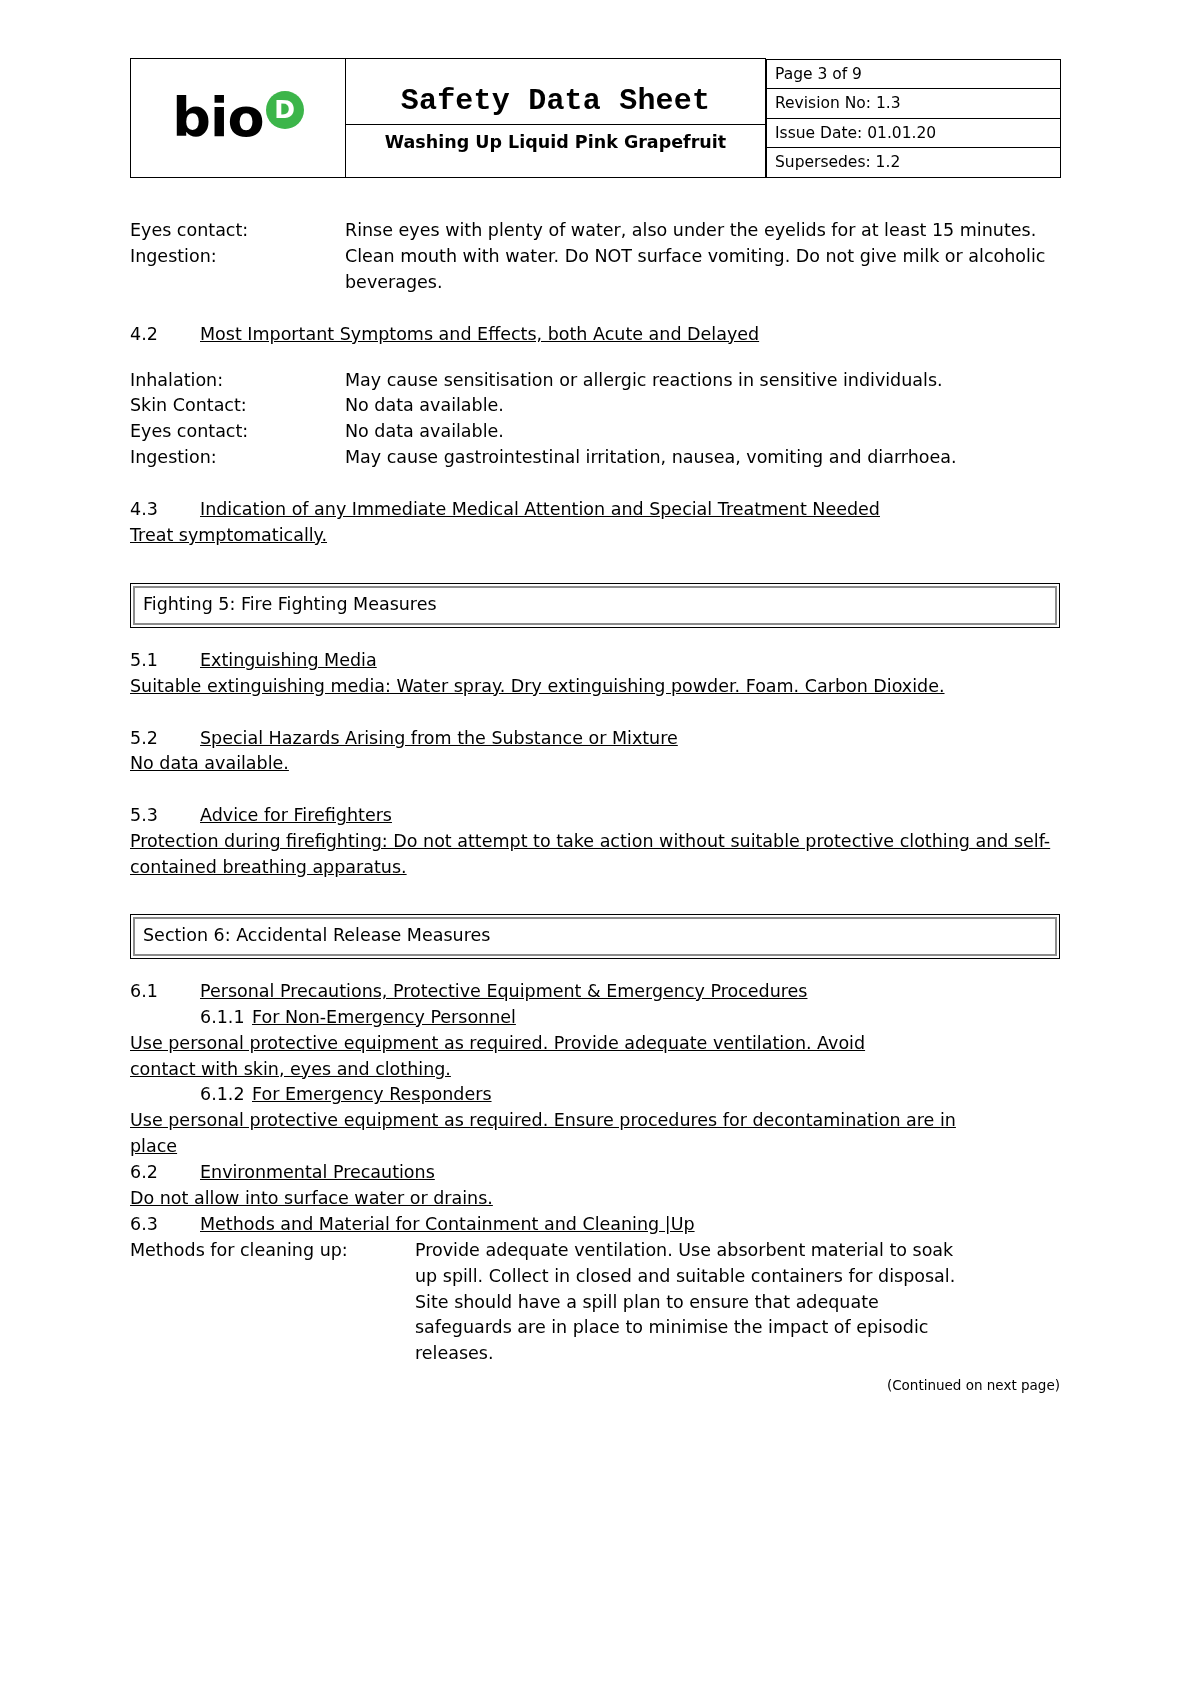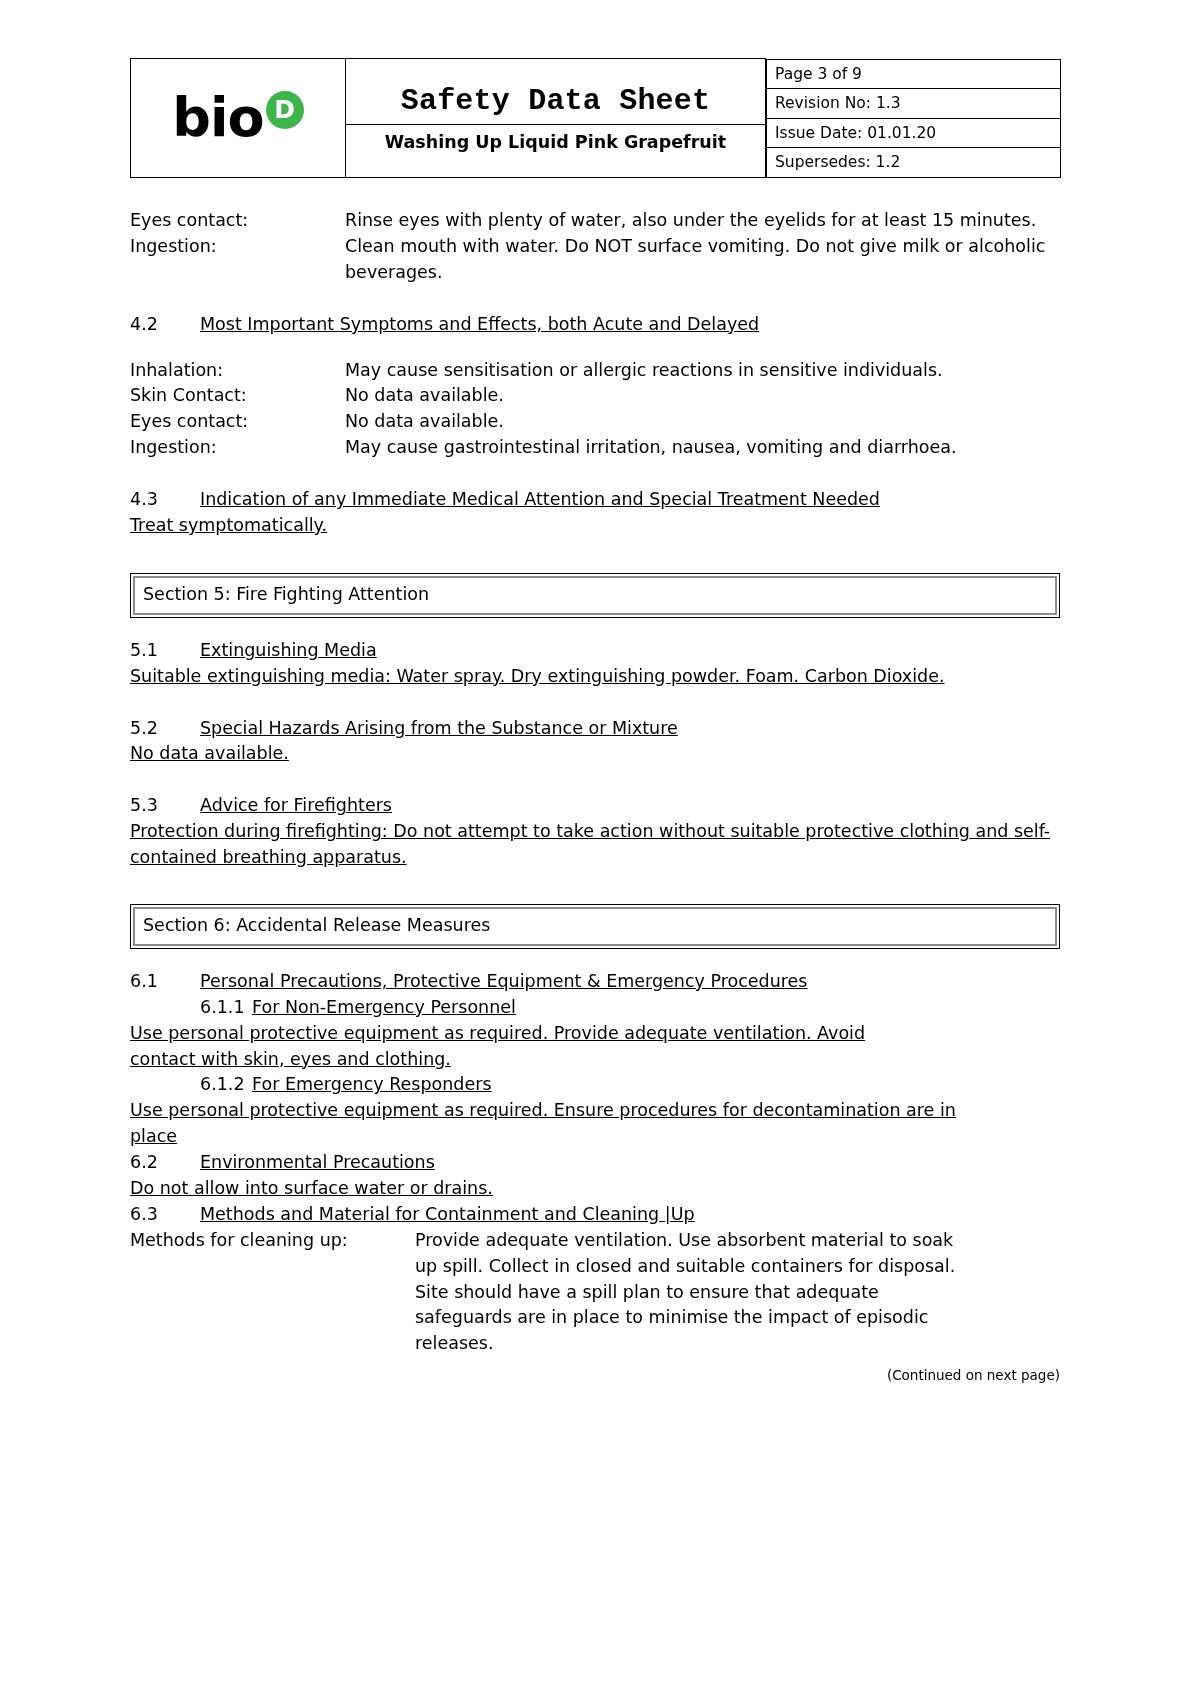--- a/index.html
+++ b/index.html
@@ -107,21 +107,21 @@
     line-height: 38px;
     text-align: center;
     vertical-align: top;
     margin-top: 4px;
     margin-left: 2px;
     font-family: "DejaVu Sans", sans-serif;
   }
 
   
   .body {
-    margin-top: 30px;
+    margin-top: 40px;
     font-size: 17.5px;
     line-height: 1.48;
   }
   .row {
     display: flex;
     align-items: flex-start;
   }
   .lbl {
     width: 215px;
     flex: 0 0 215px;
@@ -243,21 +243,21 @@
 
     <div class="row">
       <div class="num">4.3</div>
       <div class="val u">Indication of any Immediate Medical Attention and Special Treatment Needed</div>
     </div>
     <div class="para">Treat symptomatically.</div>
 
     <div class="sp-34"></div>
 
     <div class="section-bar">
-      <div class="section-bar-inner">Section 5: Fire Fighting Attention</div>
+      <div class="section-bar-inner">Fighting 5: Fire Fighting Measures</div>
     </div>
 
     <div class="sp-20"></div>
 
     <div class="row">
       <div class="num">5.1</div>
       <div class="val u">Extinguishing Media</div>
     </div>
     <div class="para">Suitable extinguishing media:    Water spray.  Dry extinguishing powder.  Foam.  Carbon Dioxide.</div>
 

